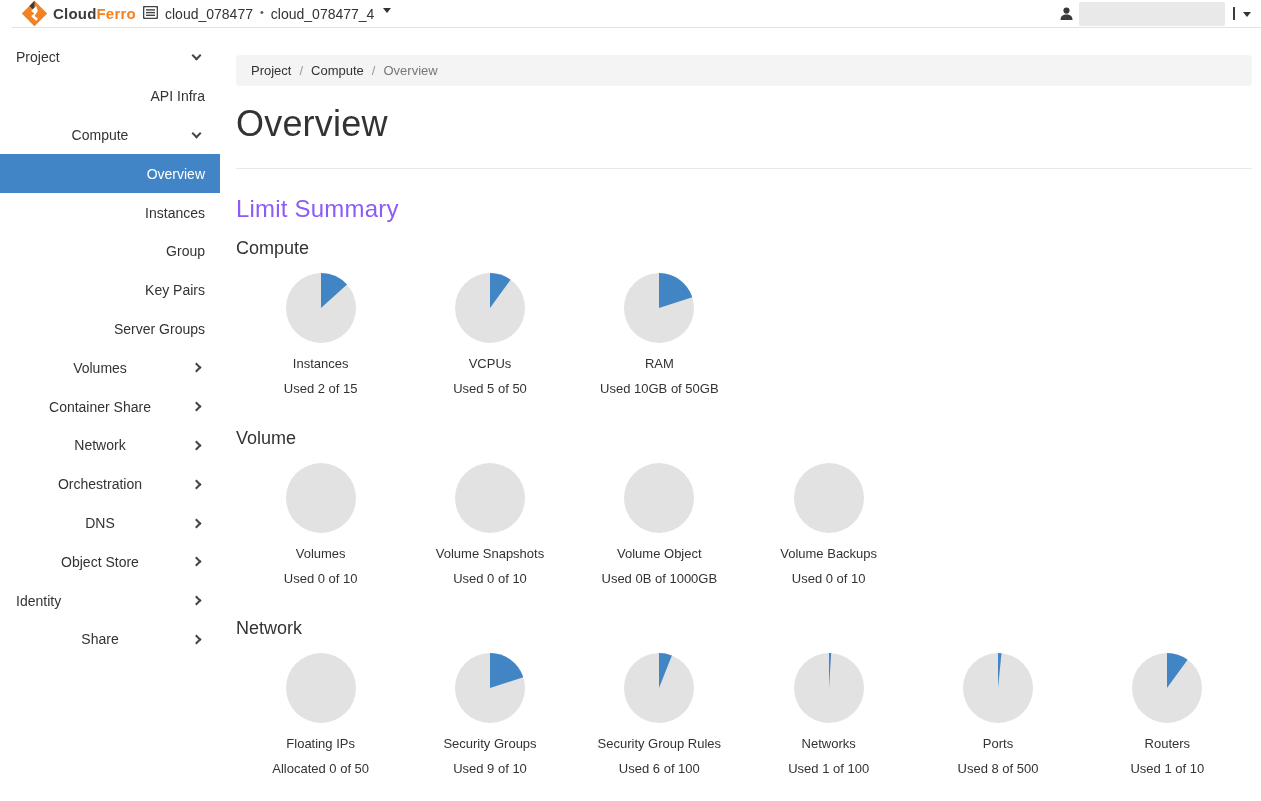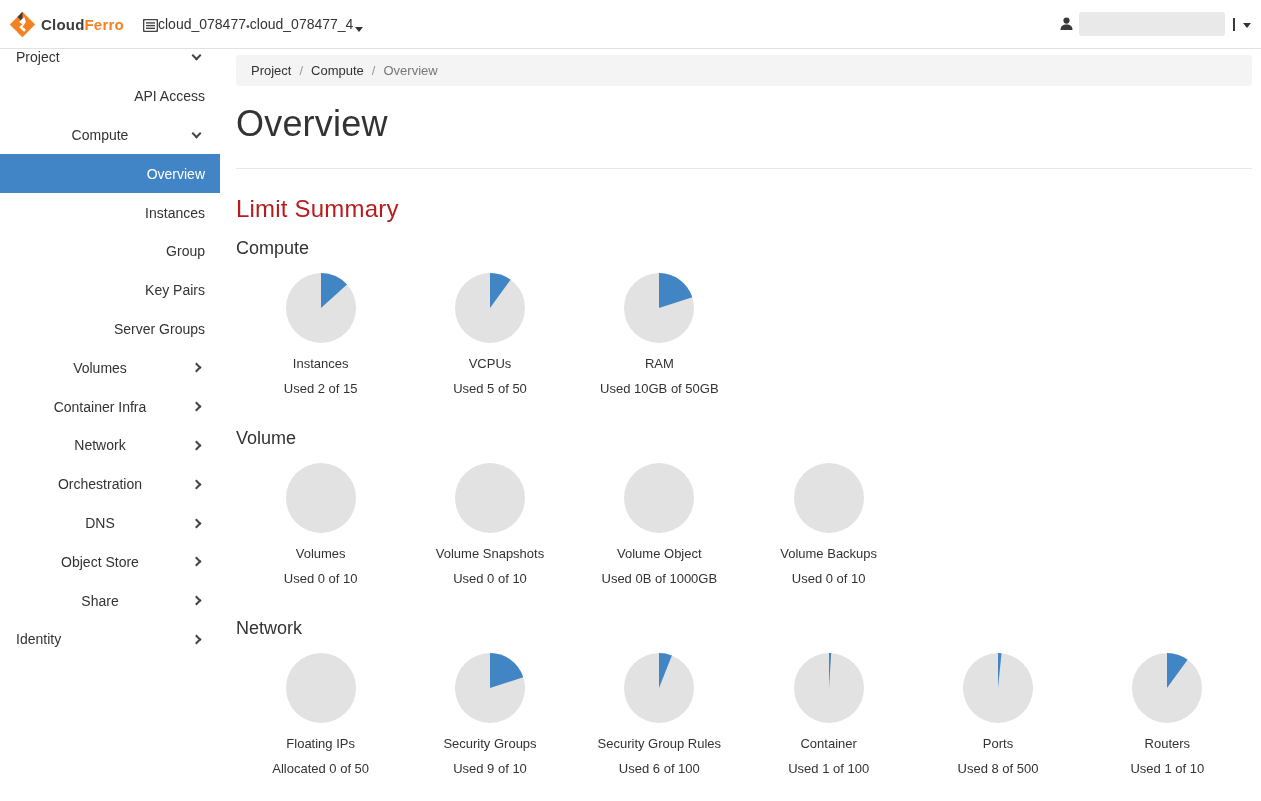--- a/index.html
+++ b/index.html
@@ -6,31 +6,31 @@
   html, body { width: 1261px; height: 801px; overflow: hidden; }
   body {
     font-family: "Liberation Sans", sans-serif;
     color: #333;
     background: #fff;
     position: relative;
   }
 
   
   .topbar {
-    position: absolute; top: 0; left: 0; right: 0; height: 49px;
+    position: absolute; top: 0; left: 12px; right: 0; height: 28px;
     background: #fff; border-bottom: 1px solid #e2e2e2;
     display: flex; align-items: center;
     z-index: 10;
   }
   .brand { display: flex; align-items: center; padding-left: 9px; width: 125px; cursor: pointer; }
   .brand-text { font-size: 15px; font-weight: bold; margin-left: 5px; letter-spacing: 0.2px; }
   .brand-word1 { color: #3c3c3b; }
   .brand-word2 { color: #f58220; }
 
-  .context-switcher { display: flex; align-items: flex-end; font-size: 14px; color: #333; cursor: pointer; margin-left: 18px; }
+  .context-switcher { display: flex; align-items: flex-start; gap: 7px; font-size: 14px; color: #333; cursor: pointer; margin-left: 6px; }
   .caret-down {
     display: inline-block; width: 0; height: 0; margin-left: 2px; margin-top: 2px;
     border-left: 4px solid transparent; border-right: 4px solid transparent; border-top: 5px solid #333;
   }
 
   .topbar-right { margin-left: auto; display: flex; align-items: center; padding-right: 10px; gap: 6px; }
   .redacted-box { width: 146px; height: 24px; background: #e9e9e9; border-radius: 2px; }
   .username-remnant { width: 2px; height: 13px; background: #3a3a3a; margin-left: 2px; }
 
   
@@ -64,21 +64,21 @@
     background: #f4f4f4; border-radius: 4px; padding: 8px 15px;
     font-size: 13px; color: #777; display: flex; gap: 8px; align-items: center;
   }
   .crumb-link { color: #333; text-decoration: none; cursor: pointer; }
   .crumb-sep { color: #999; }
   .crumb-current { color: #777; }
 
   h1.page-title { font-size: 36px; font-weight: 400; color: #333; margin: 17px 0 0 0; letter-spacing: 0.2px; }
   hr.title-rule { border: none; border-top: 1px solid #e8e8e8; margin: 23px 0 0 0; }
 
-  h3.section-heading { font-size: 24px; font-weight: 400; color: #b91c1c; margin-top: 26px; letter-spacing: 0.2px; }
+  h3.section-heading { font-size: 24px; font-weight: 400; color: #8b5cf6; margin-top: 26px; letter-spacing: 0.2px; }
   h4.group-heading { font-size: 18px; font-weight: 400; color: #333; margin: 15px 0 14px 0; }
 
   .charts-grid { display: grid; grid-template-columns: repeat(6, 1fr); margin-bottom: 2px; }
   .chart-cell { display: flex; flex-direction: column; align-items: center; }
   .chart-cell svg.pie { width: 70px; height: 70px; display: block; }
   .chart-label { font-size: 13px; color: #333; margin-top: 13px; }
   .chart-caption { font-size: 13px; color: #333; margin-top: 10px; margin-bottom: 17px; text-align: center; }
 </style>
 </head>
 <body>
@@ -123,21 +123,21 @@
     <span class="caret-down"></span>
   </div>
 </div>
 
 <div class="sidebar">
   <div class="side-row root">
     <span class="side-label">Project</span>
     <span class="chev down"></span>
   </div>
   <div class="side-row link">
-    <span class="side-label">API Access</span>
+    <span class="side-label">API Infra</span>
   </div>
   <div class="side-row group">
     <span class="side-label">Compute</span>
     <span class="chev down"></span>
   </div>
   <div class="side-row link active">
     <span class="side-label">Overview</span>
   </div>
   <div class="side-row link">
     <span class="side-label">Instances</span>
@@ -149,45 +149,45 @@
     <span class="side-label">Key Pairs</span>
   </div>
   <div class="side-row link">
     <span class="side-label">Server Groups</span>
   </div>
   <div class="side-row group">
     <span class="side-label">Volumes</span>
     <span class="chev right"></span>
   </div>
   <div class="side-row group">
-    <span class="side-label">Container Infra</span>
+    <span class="side-label">Container Share</span>
     <span class="chev right"></span>
   </div>
   <div class="side-row group">
     <span class="side-label">Network</span>
     <span class="chev right"></span>
   </div>
   <div class="side-row group">
     <span class="side-label">Orchestration</span>
     <span class="chev right"></span>
   </div>
   <div class="side-row group">
     <span class="side-label">DNS</span>
     <span class="chev right"></span>
   </div>
   <div class="side-row group">
     <span class="side-label">Object Store</span>
-    <span class="chev right"></span>
-  </div>
-  <div class="side-row group">
-    <span class="side-label">Share</span>
     <span class="chev right"></span>
   </div>
   <div class="side-row root">
     <span class="side-label">Identity</span>
+    <span class="chev right"></span>
+  </div>
+  <div class="side-row group">
+    <span class="side-label">Share</span>
     <span class="chev right"></span>
   </div>
 </div>
 
 <div class="content">
 
   <div class="breadcrumb">
     <span class="crumb-link">Project</span>
     <span class="crumb-sep">/</span>
     <span class="crumb-link">Compute</span>
@@ -283,21 +283,21 @@
           <path d="M35,35 L35,0 A35,35 0 0 1 47.88,2.46 Z" fill="#4285c5"></path>
         </svg>
       <div class="chart-label">Security Group Rules</div>
       <div class="chart-caption">Used 6 of 100</div>
     </div>
     <div class="chart-cell">
       <svg class="pie" viewBox="0 0 70 70">
           <circle cx="35" cy="35" r="35" fill="#e2e2e2"></circle>
           <path d="M35,35 L35,0 A35,35 0 0 1 37.20,0.07 Z" fill="#4285c5"></path>
         </svg>
-      <div class="chart-label">Container</div>
+      <div class="chart-label">Networks</div>
       <div class="chart-caption">Used 1 of 100</div>
     </div>
     <div class="chart-cell">
       <svg class="pie" viewBox="0 0 70 70">
           <circle cx="35" cy="35" r="35" fill="#e2e2e2"></circle>
           <path d="M35,35 L35,0 A35,35 0 0 1 38.51,0.18 Z" fill="#4285c5"></path>
         </svg>
       <div class="chart-label">Ports</div>
       <div class="chart-caption">Used 8 of 500</div>
     </div>

